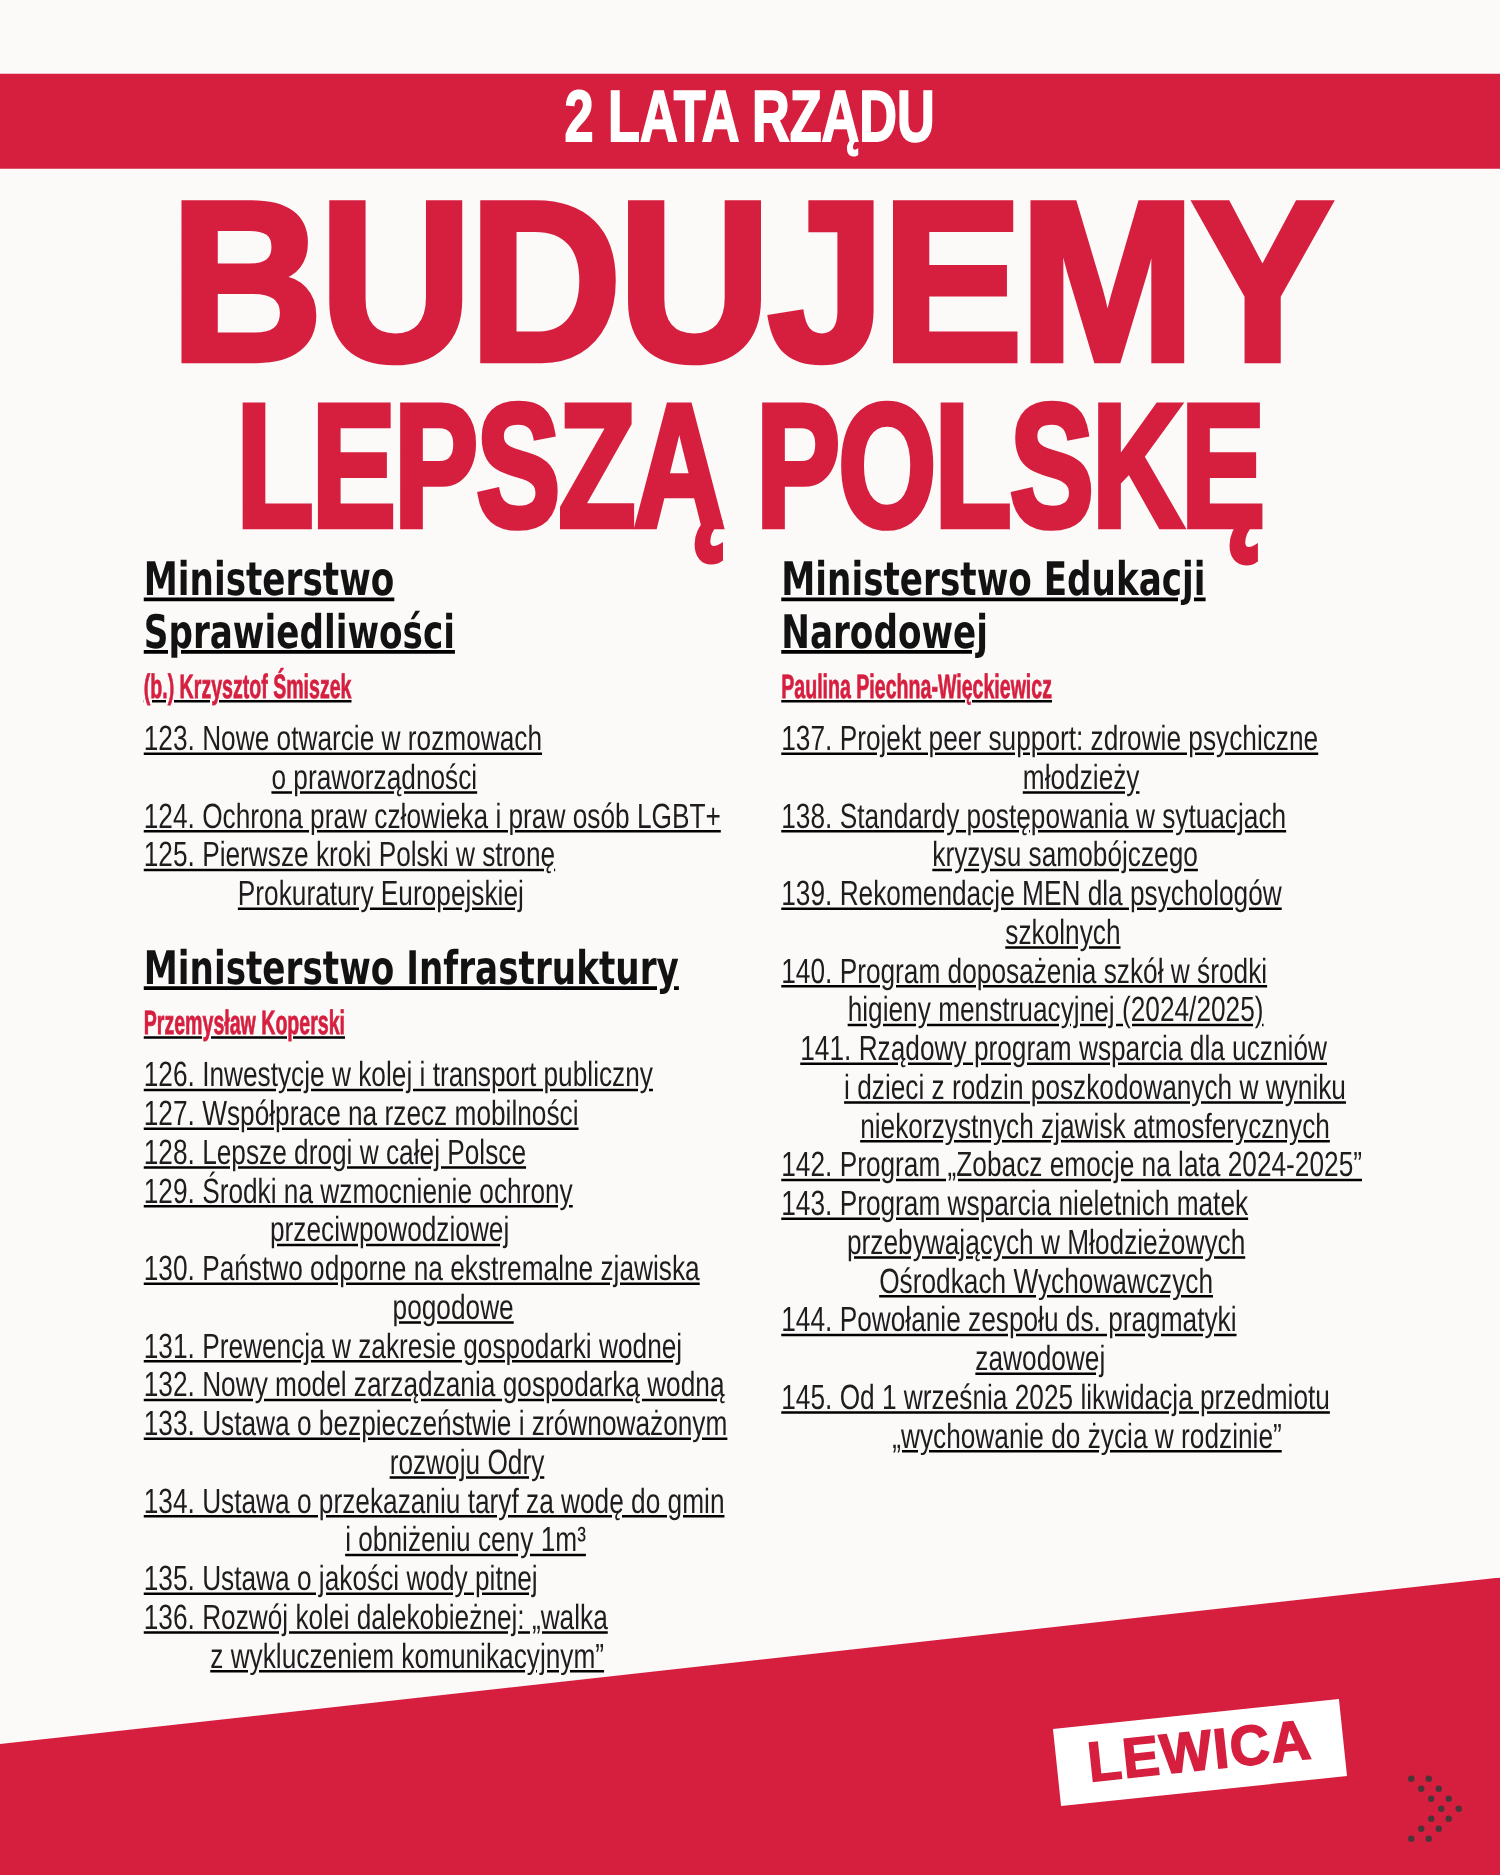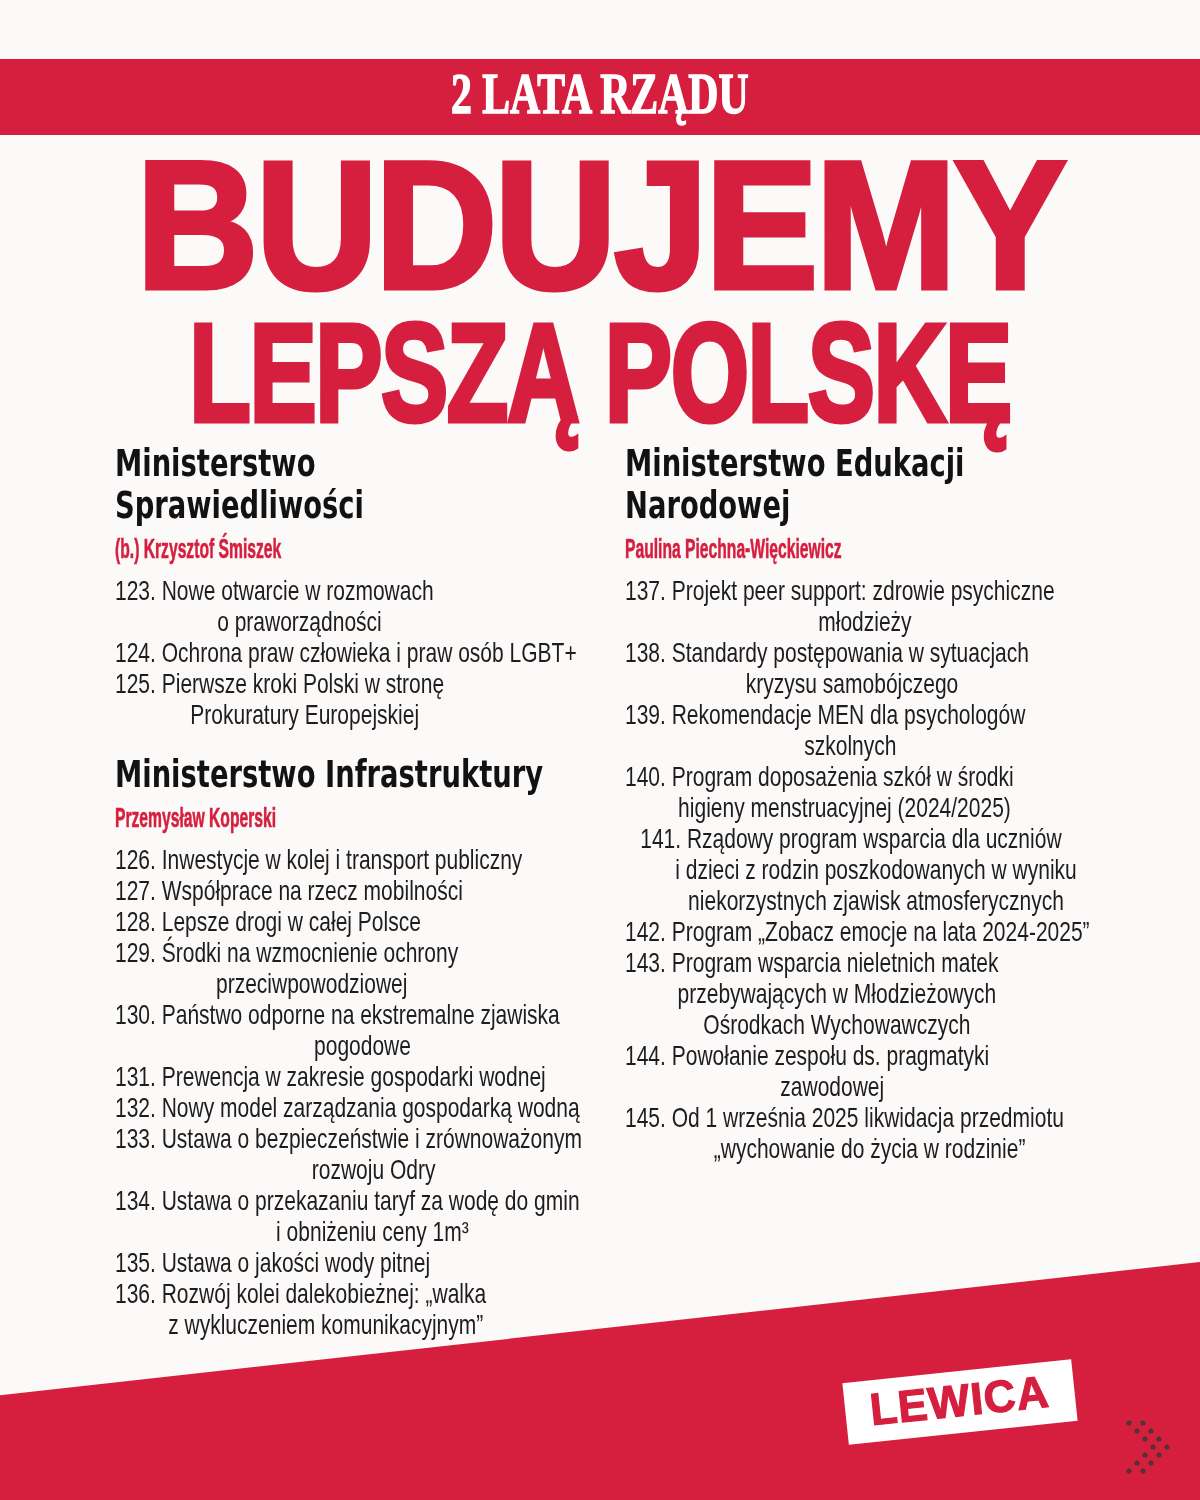--- a/index.html
+++ b/index.html
@@ -5,21 +5,21 @@
   html,body { margin:0; padding:0; }
   .page {
     position:relative; width:1200px; height:1500px;
     background:#fcf9f9; overflow:hidden;
     font-family:"Liberation Sans", sans-serif;
   }
 
   
   .banner {
     position:absolute; left:0; top:59px; width:1200px; height:76px;
-    background:#d61f3f; display:flex; align-items:center; justify-content:center;font-family:Liberation Serif, serif;
+    background:#d61f3f; display:flex; align-items:center; justify-content:center;
   }
   .banner-text {
     color:#ffffff; font-size:58px; font-weight:bold; line-height:1;
     letter-spacing:0px; transform:scaleX(0.72); transform-origin:center center;
     -webkit-text-stroke:1.5px #ffffff; white-space:nowrap; padding-bottom:6px;
   }
 
   
   .headline-1 {
     position:absolute; left:0; top:134px; width:1200px; text-align:center;
@@ -28,21 +28,21 @@
     -webkit-text-stroke:5px #d61f3f; white-space:nowrap;
   }
   .headline-2 {
     position:absolute; left:0; top:303px; width:1200px; text-align:center;
     color:#d61f3f; font-weight:bold; font-size:140px; line-height:140px;
     letter-spacing:-2px; transform:scaleX(0.72); transform-origin:center top;
     -webkit-text-stroke:5px #d61f3f; white-space:nowrap;
   }
 
   
-  .col { position:absolute; top:443px; width:640px; }
+  .col { position:absolute; top:443px; width:640px;text-decoration:underline; }
   .col-left  { left:115px; }
   .col-right { left:625px; }
 
   .sec-title {
     font-family:"DejaVu Sans", sans-serif;
     font-size:37px; line-height:42px; font-weight:bold; color:#121212;
     transform:scaleX(0.74); transform-origin:left top;
     white-space:pre-line; width:max-content; margin:0;
   }
   .sec-title.later { margin-top:24px; }

